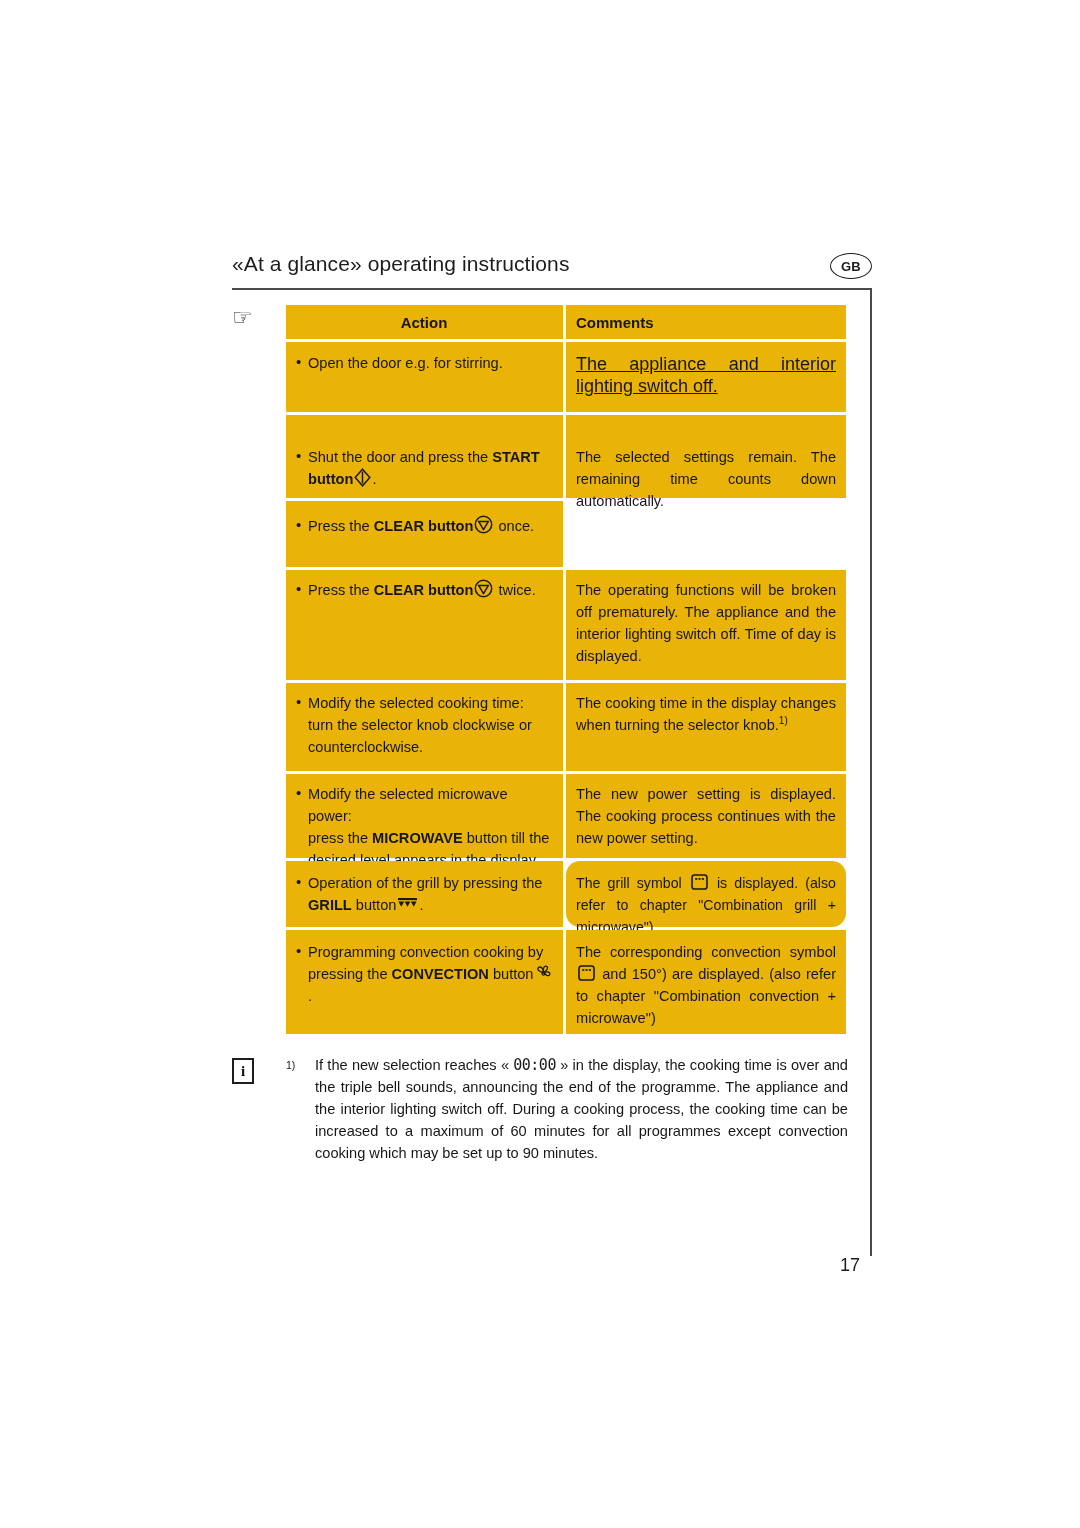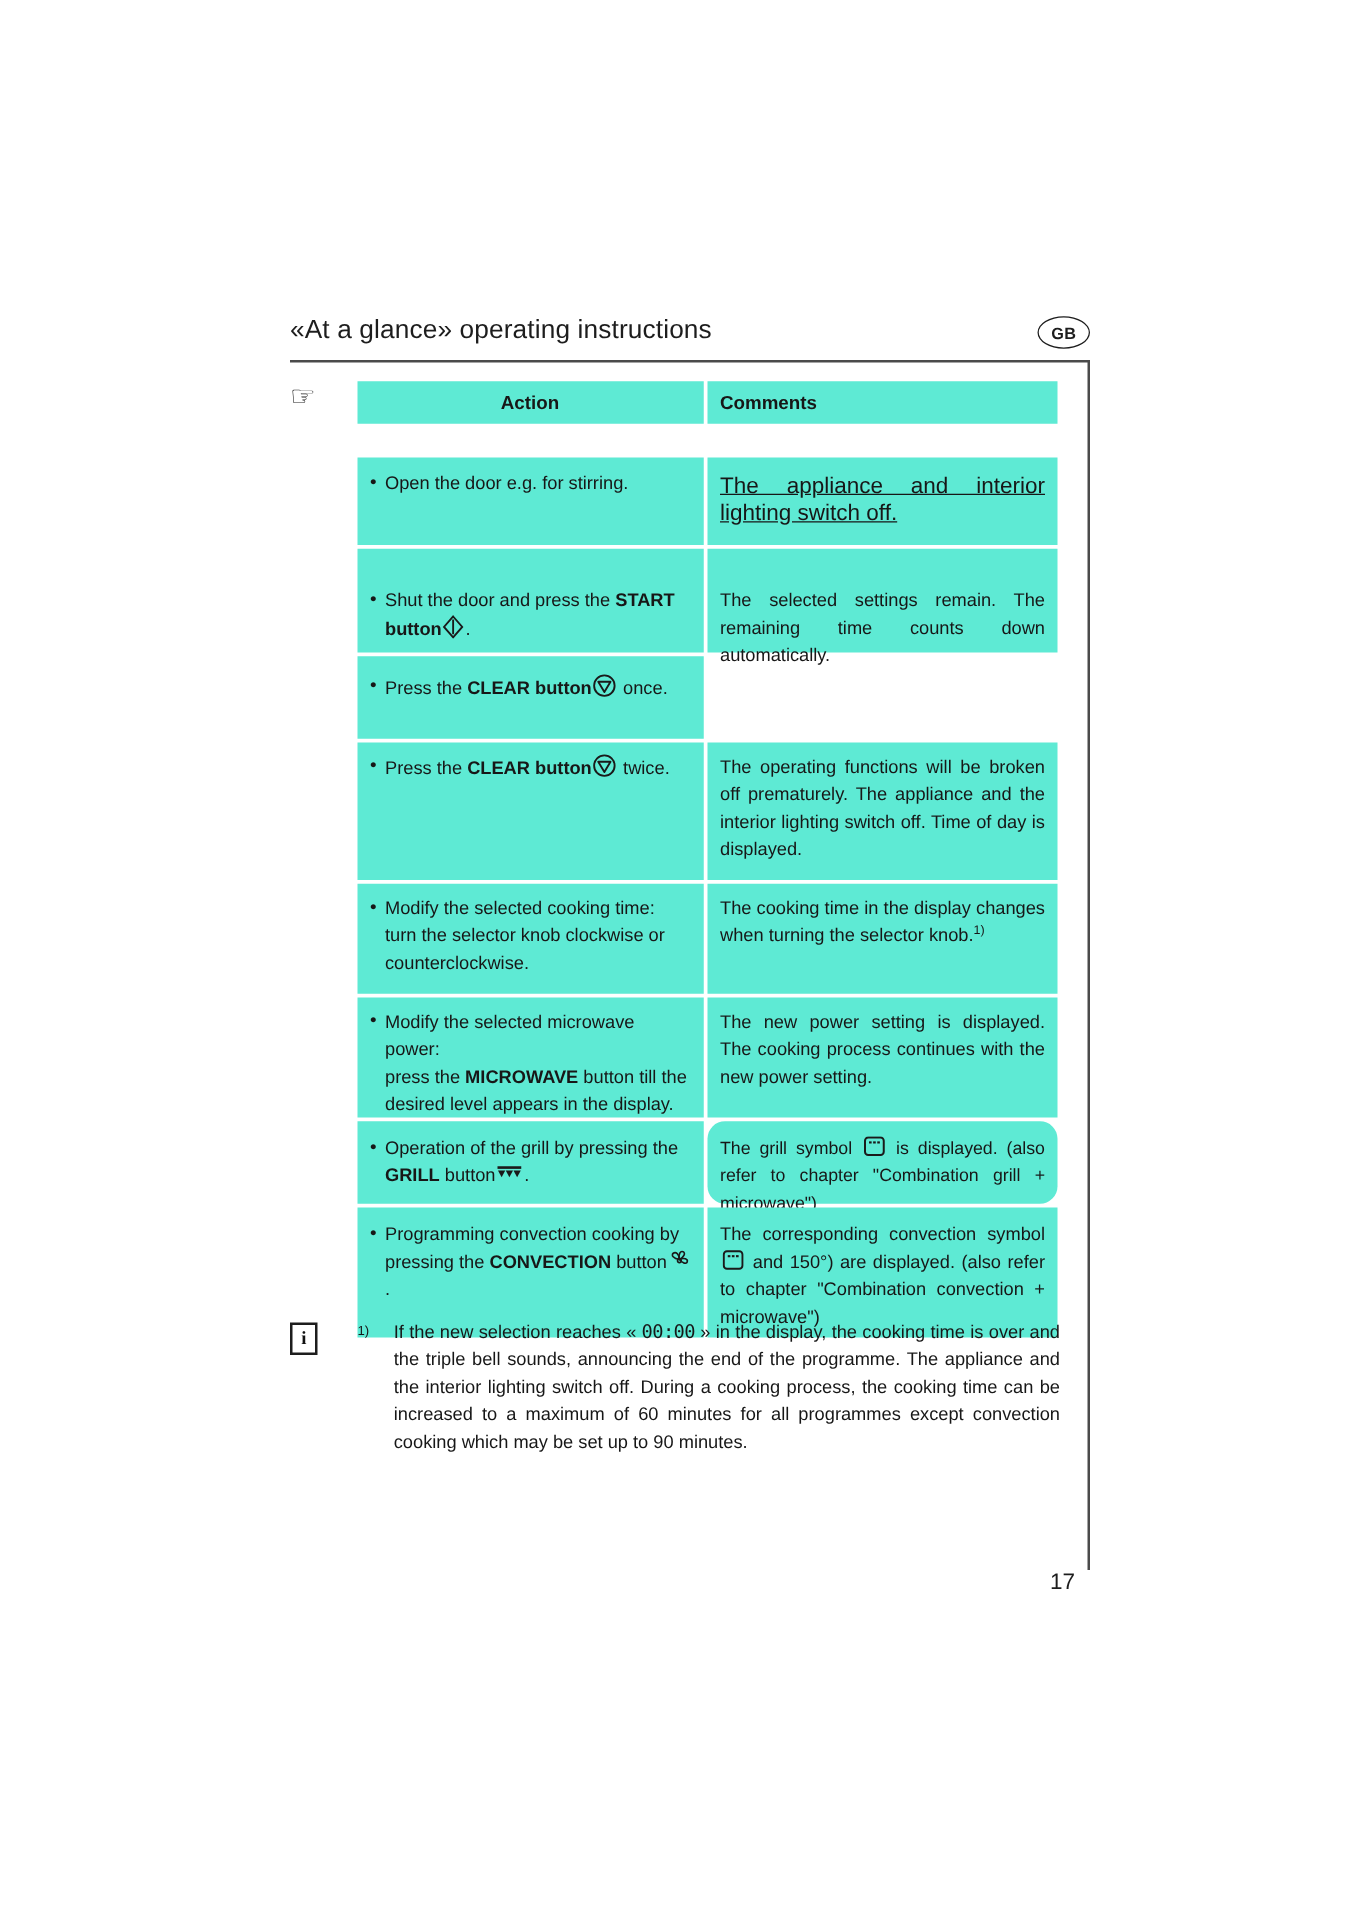--- a/index.html
+++ b/index.html
@@ -93,21 +93,21 @@
     left: 286px;
     top: 305px;
     width: 560px;
   }
   .trow {
     display: flex;
     width: 100%;
     margin-bottom: 3px;
   }
   .cell {
-    background: #5eead4;
+    background: #eab308;
     box-sizing: border-box;
     padding: 9px 10px 9px 10px;
     font-size: 14.6px;
     line-height: 22px;
     color: #171717;
   }
   .cell.action {
     width: 277px;
     margin-right: 3px;
     padding-left: 9px;
@@ -145,26 +145,26 @@
   }
   b { font-weight: bold; }
   .sup {
     font-size: 10px;
     vertical-align: super;
     line-height: 0;
   }
 
   
   .r-head { height: 34px; }
-  .r1 .cell { height: 70px; margin-top: 24px; }
+  .r1 .cell { height: 70px; }
   .r2 .cell { height: 83px; }
   .r3 .cell { height: 66px; }
   .r4 .cell { height: 110px; }
   .r5 .cell { height: 88px; }
-  .r6 .cell { height: 96px; }
+  .r6 .cell { height: 84px; }
   .r7 .cell { height: 66px; }
   .r8 .cell { height: 104px; }
 
   .r2 .cell.comment, .r3 .cell.comment,
   .r5 .cell.comment { padding-top: 9px; }
   .r2 .cell.action { padding-top: 31px; }
   .r2 .cell.comment { padding-top: 31px; }
   .r1 .cell.action { padding-top: 10px; }
   .r1 .cell.comment { padding-top: 11px; font-size: 18px; text-decoration: underline; }
   .r3 .cell.action { padding-top: 14px; }

